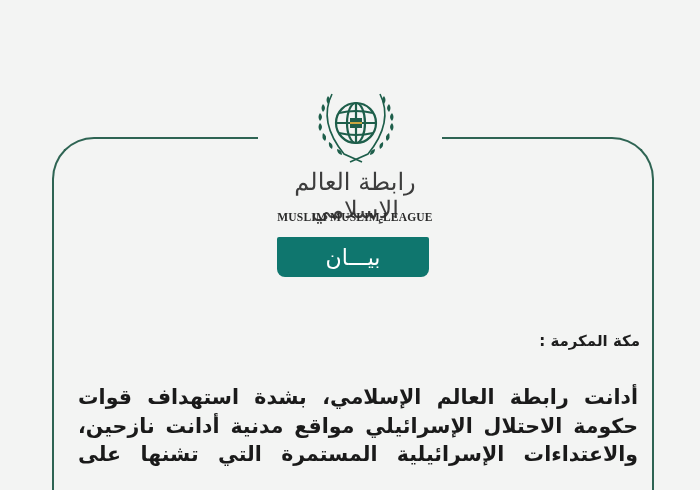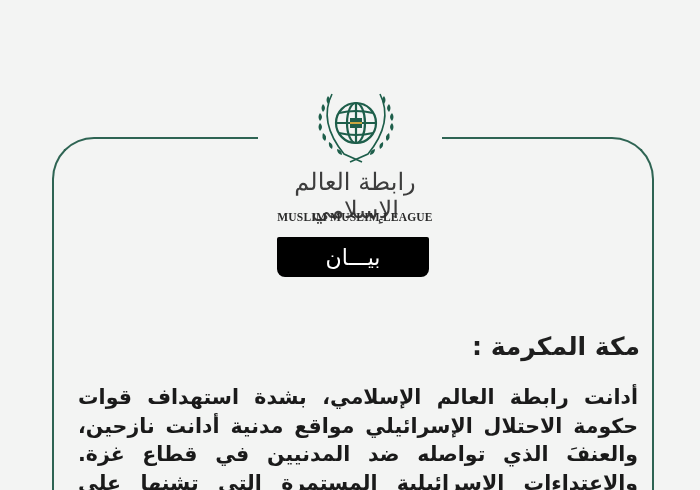--- a/index.html
+++ b/index.html
@@ -29,27 +29,27 @@
     font-family:"DejaVu Serif", serif; font-size:24px; color:#3d3d3d;
     direction:rtl; line-height:28px; letter-spacing:0px;
   }
   .org-en {
     position:absolute; left:270px; top:211px; width:170px; text-align:center;
     font-family:"Liberation Serif", serif; font-weight:bold; font-size:11.5px;
     color:#2b2b2b; letter-spacing:0.2px;
   }
   .badge {
     position:absolute; left:277px; top:237px; width:152px; height:40px;
-    background:#000000; border-radius:2px 2px 8px 8px;
+    background:#0f766e; border-radius:2px 2px 8px 8px;
     display:flex; align-items:center; justify-content:center;
     color:#ffffff; font-size:22px; direction:rtl;
   }
   .dateline {
     position:absolute; right:60px; top:332px;
-    direction:rtl; font-size:25px; color:#1e1e1e; font-weight:bold;
+    direction:rtl; font-size:15px; color:#1e1e1e; font-weight:bold;
   }
   .body-text {
     position:absolute; left:78px; right:62px; top:383px;
     direction:rtl; text-align:justify; text-align-last:justify;
     font-size:20.5px; font-weight:bold; color:#1a1a1a; line-height:28.5px;
   }
   .body-text p { margin:0; text-align-last:justify; }
 </style>
 </head>
 <body>
@@ -97,15 +97,14 @@
 
 <div class="badge">
   <span>بيـــان</span>
 </div>
 
 <div class="dateline">مكة المكرمة :</div>
 
 <div class="body-text">
   <p>أدانت رابطة العالم الإسلامي، بشدة استهداف قوات</p>
   <p>حكومة الاحتلال الإسرائيلي مواقع مدنية أدانت نازحين،</p>
-  <p>والعنفَ الذي تواصله ضد المدنيين في قطاع غزة.</p>
   <p>والاعتداءات الإسرائيلية المستمرة التي تشنها على</p>
 </div>
 
 </body></html>

